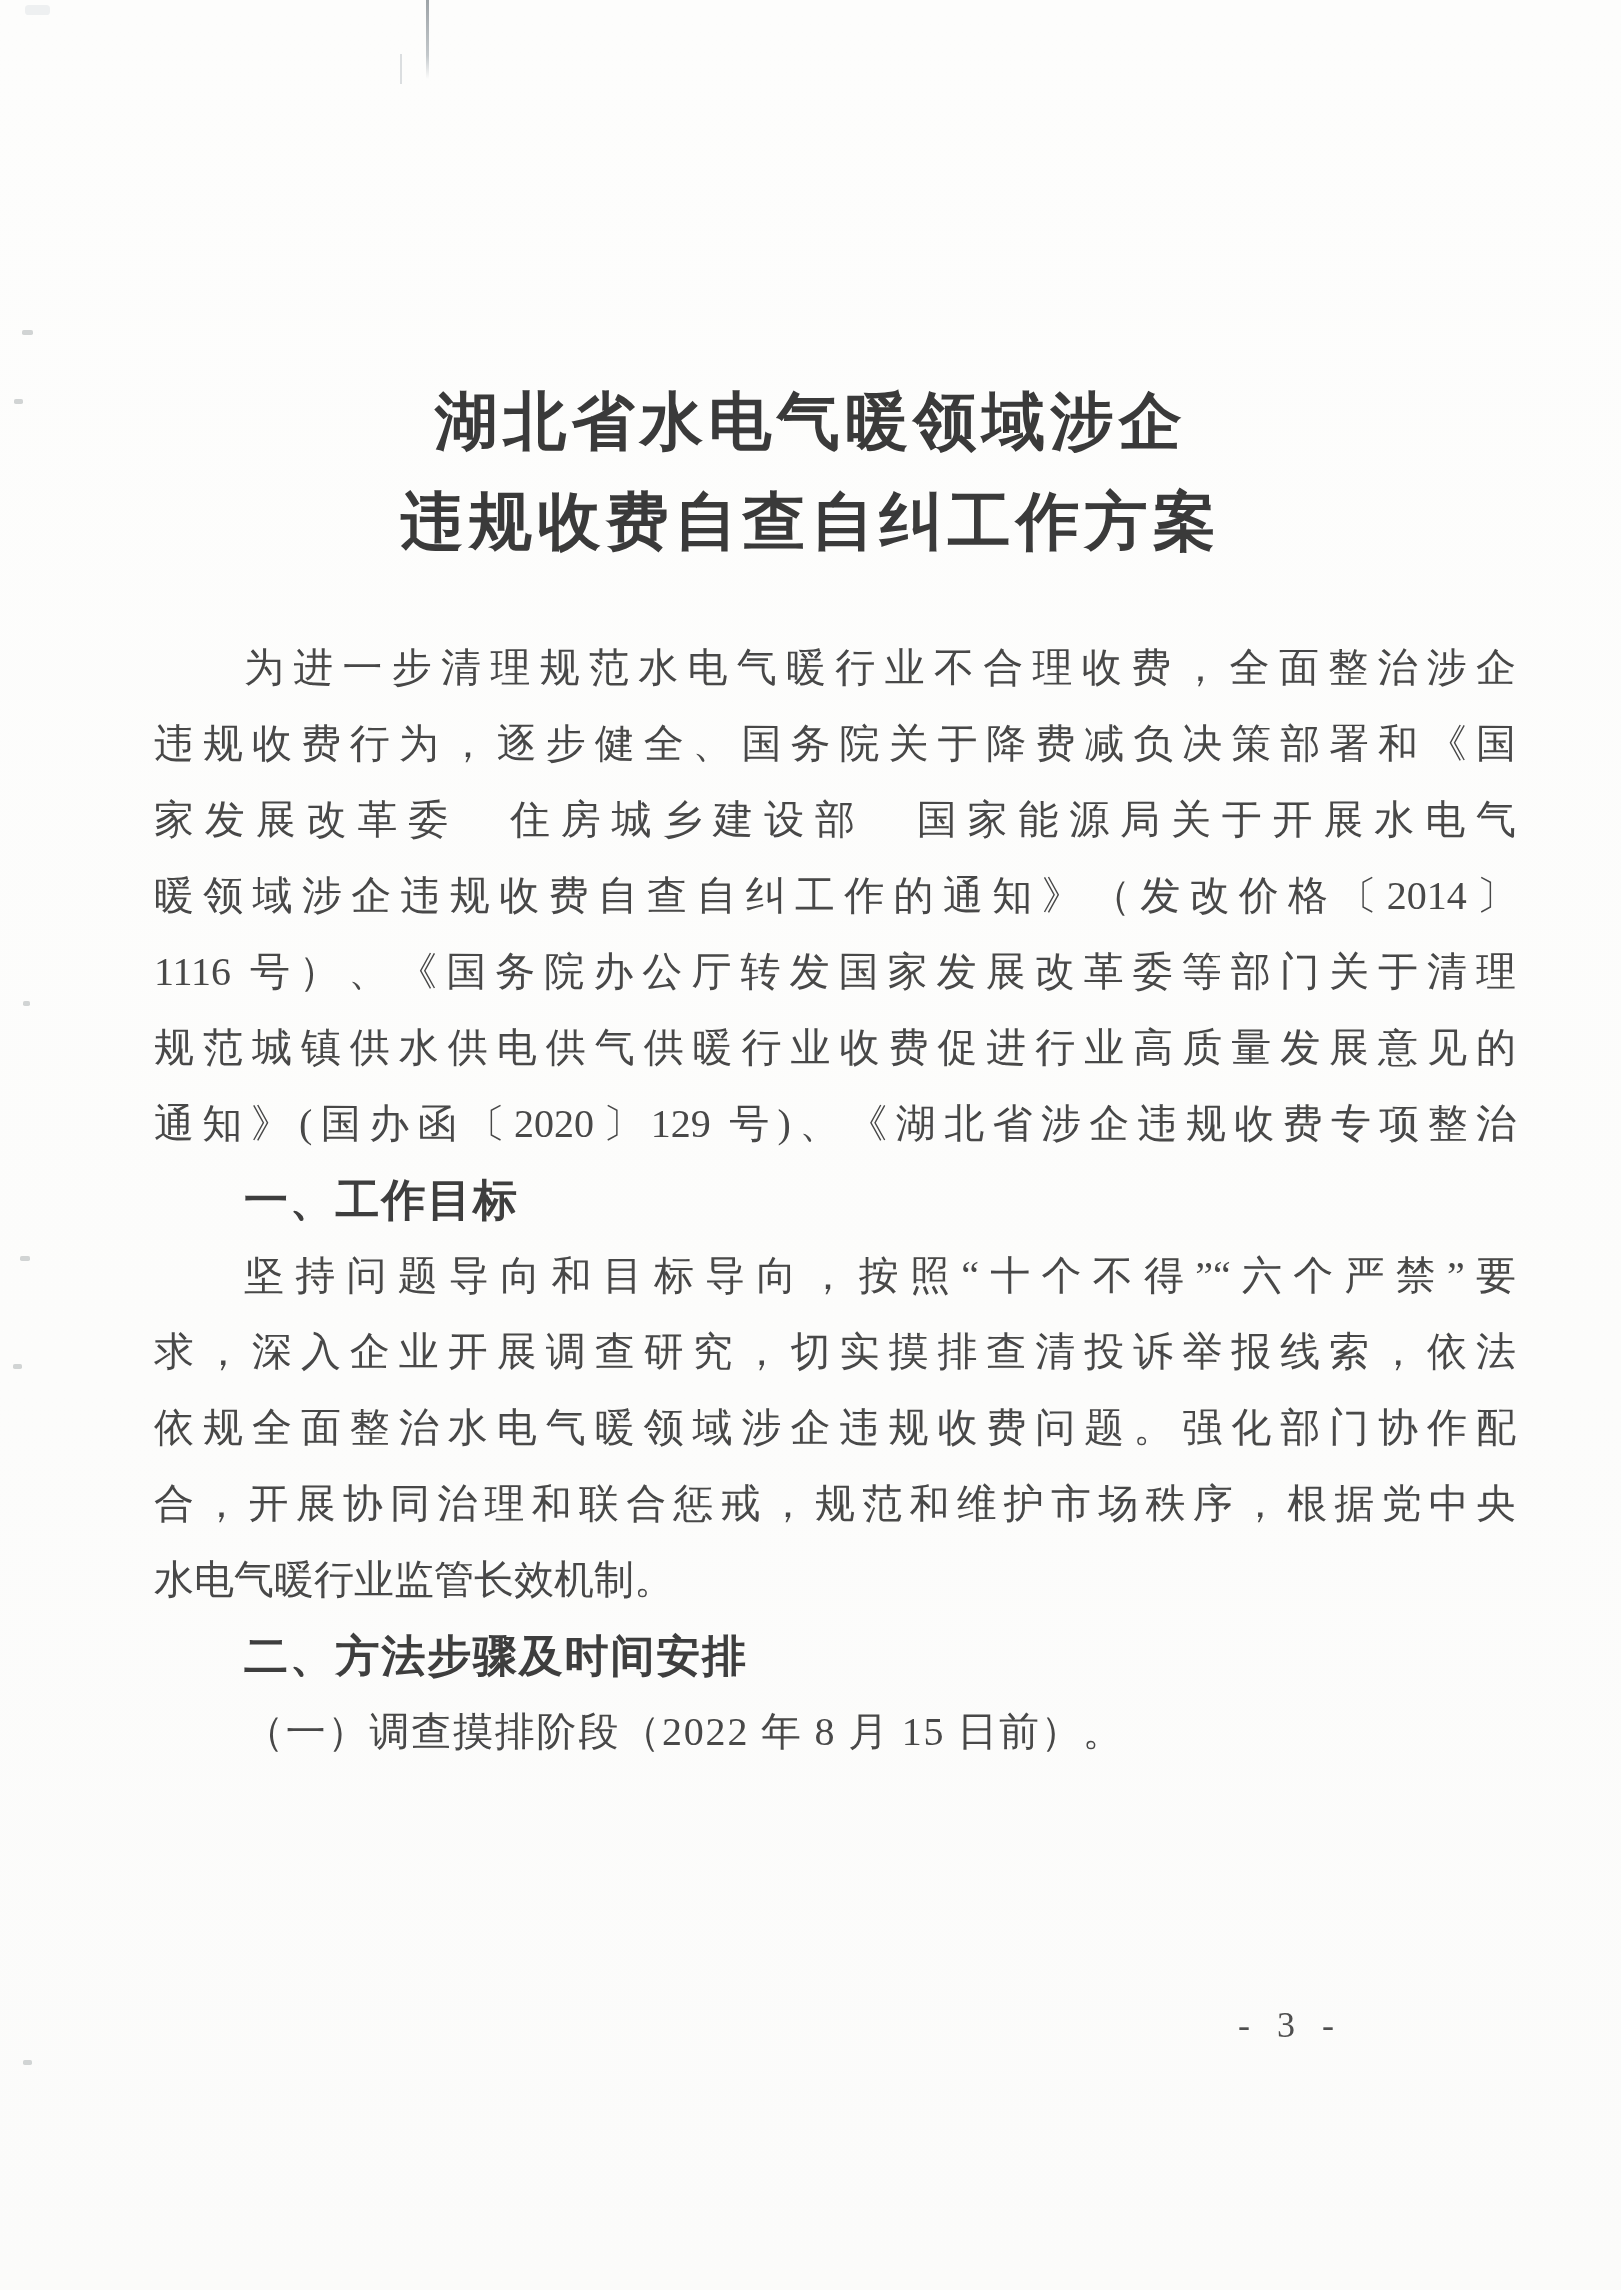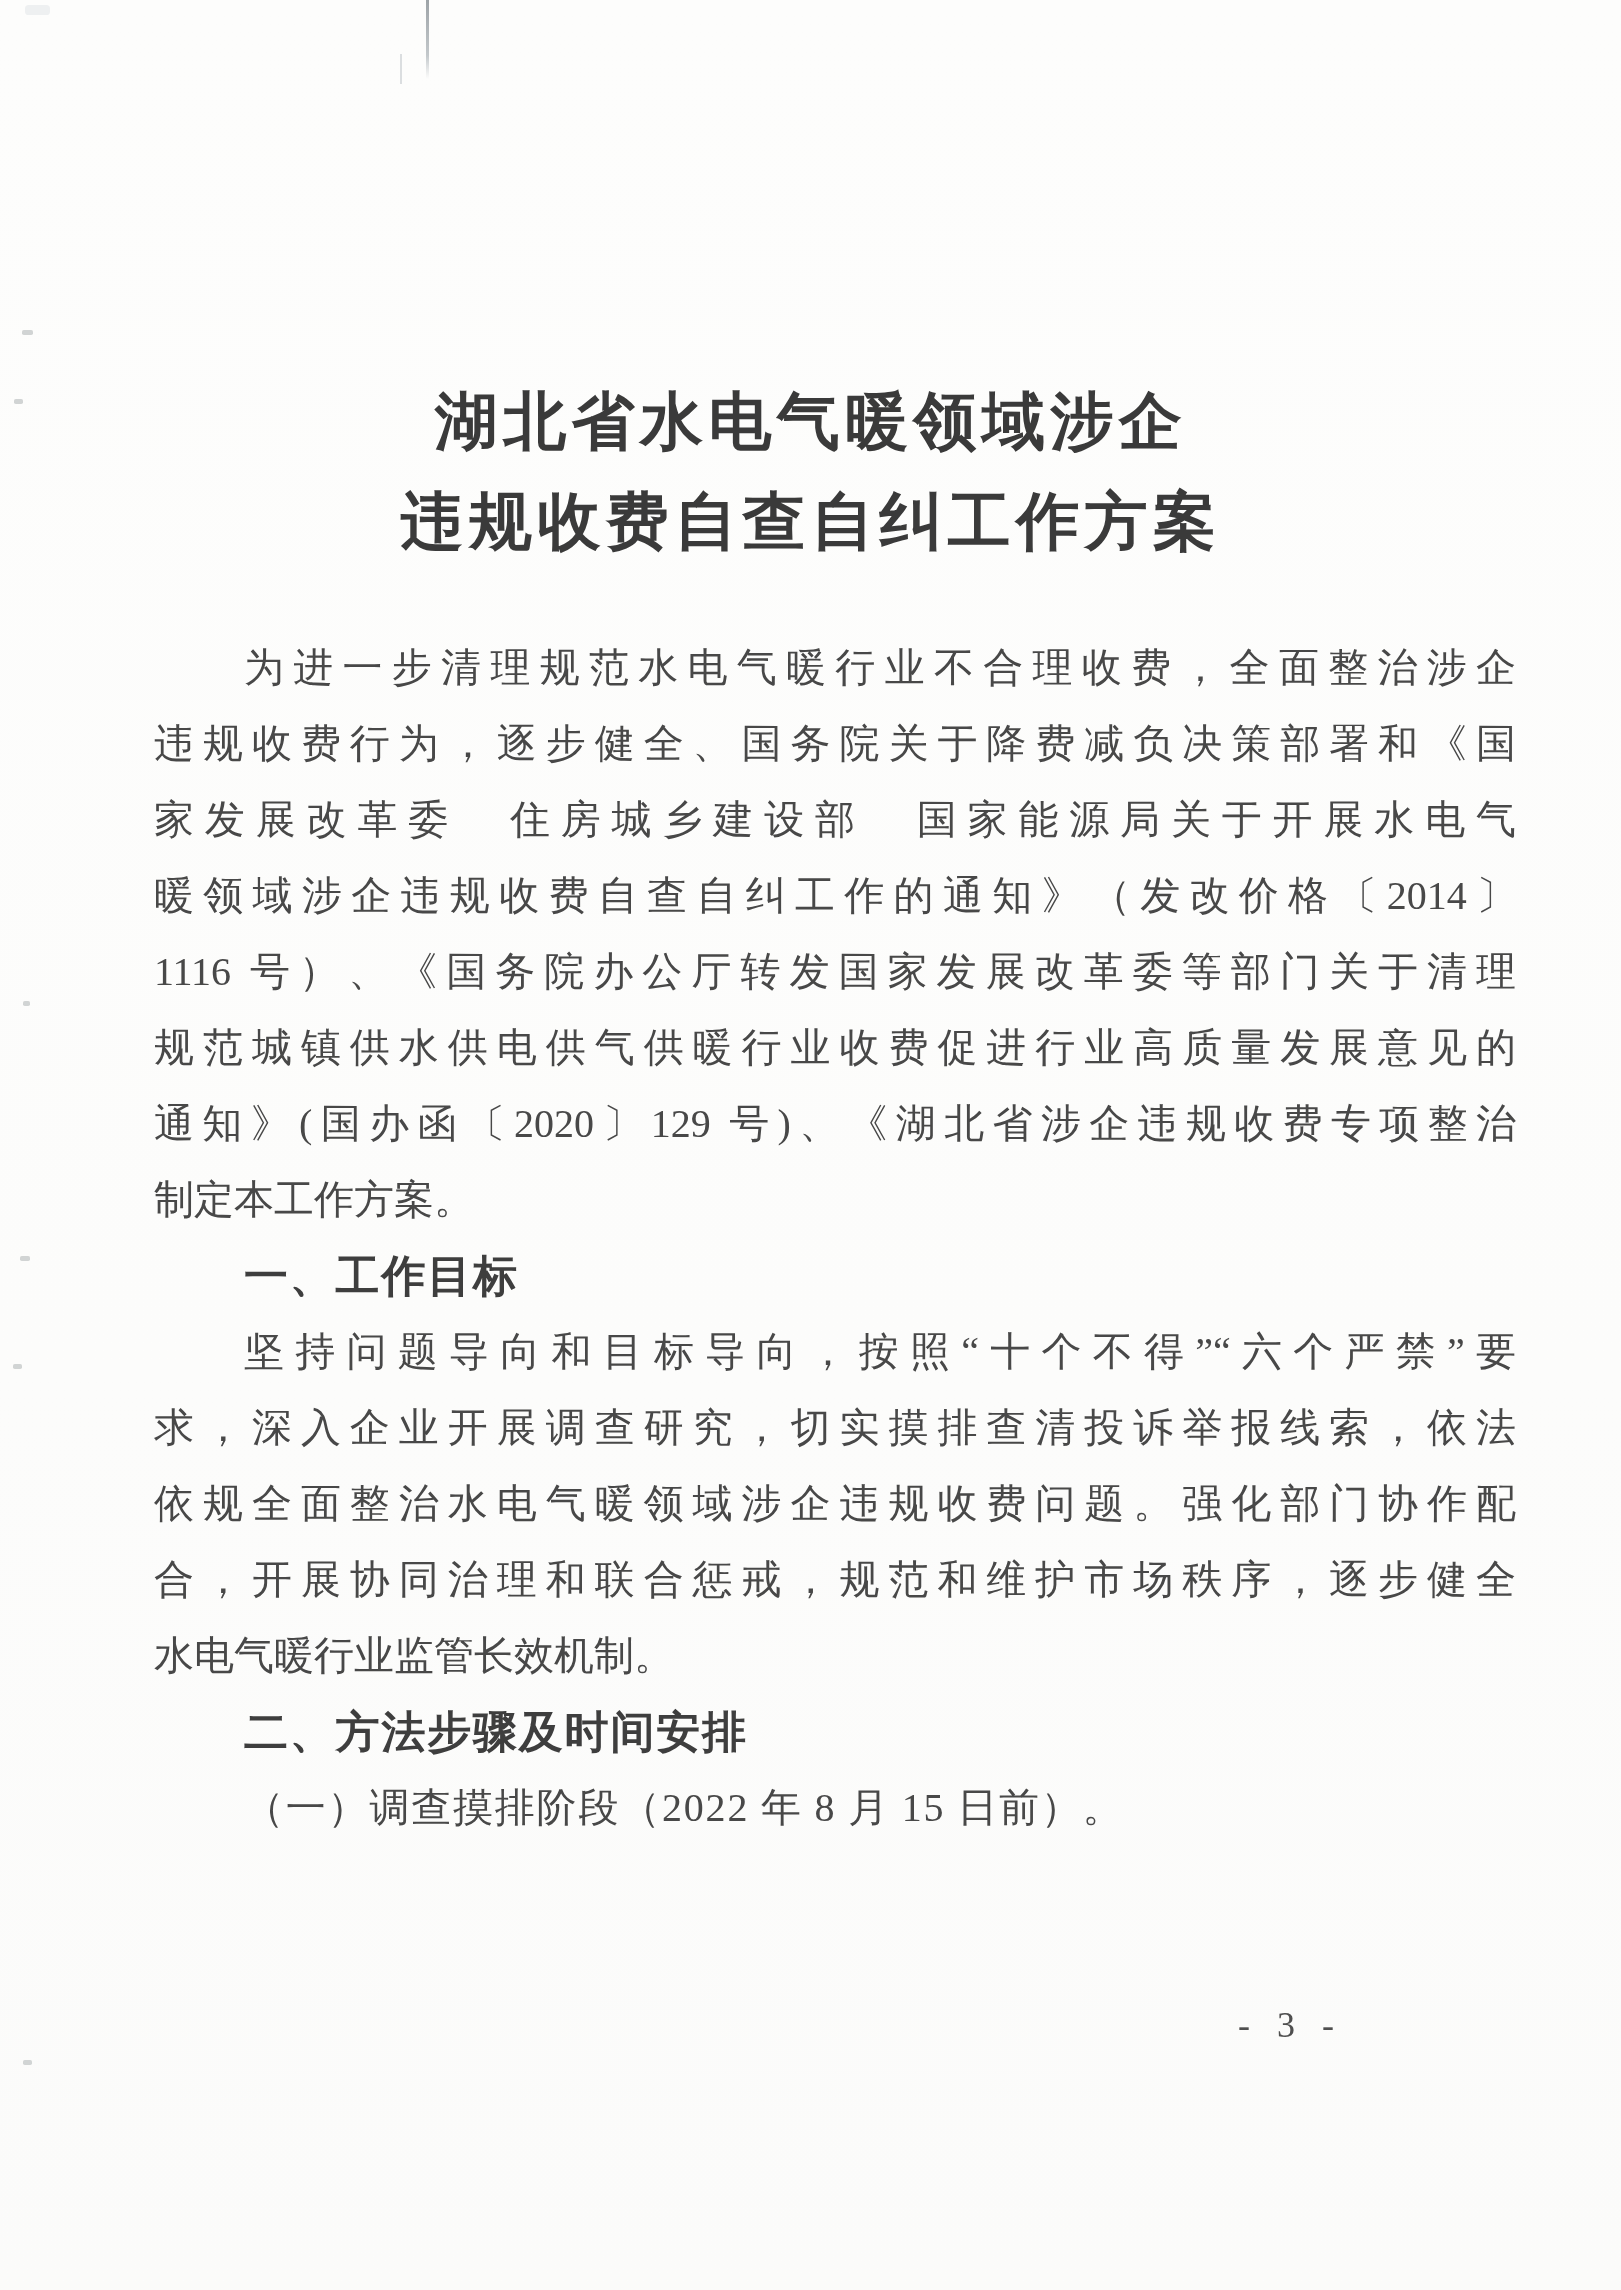--- a/index.html
+++ b/index.html
@@ -109,28 +109,27 @@
 
   <div class="content">
 
     <div class="line j indent">为进一步清理规范水电气暖行业不合理收费，全面整治涉企</div>
     <div class="line j">违规收费行为，逐步健全、国务院关于降费减负决策部署和《国</div>
     <div class="line j">家发展改革委　住房城乡建设部　国家能源局关于开展水电气</div>
     <div class="line j">暖领域涉企违规收费自查自纠工作的通知》（发改价格〔2014〕</div>
     <div class="line j">1116 号）、《国务院办公厅转发国家发展改革委等部门关于清理</div>
     <div class="line j">规范城镇供水供电供气供暖行业收费促进行业高质量发展意见的</div>
     <div class="line j">通知》(国办函〔2020〕129 号)、《湖北省涉企违规收费专项整治</div>
-    <div class="line s">制定本工作方案。</div>
 
     <div class="line s indent heading">一、工作目标</div>
 
     <div class="line j indent">坚持问题导向和目标导向，按照“十个不得”“六个严禁”要</div>
     <div class="line j">求，深入企业开展调查研究，切实摸排查清投诉举报线索，依法</div>
     <div class="line j">依规全面整治水电气暖领域涉企违规收费问题。强化部门协作配</div>
-    <div class="line j">合，开展协同治理和联合惩戒，规范和维护市场秩序，逐步健全</div>
+    <div class="line j">合，开展协同治理和联合惩戒，规范和维护市场秩序，根据党中央</div>
     <div class="line s">水电气暖行业监管长效机制。</div>
 
     <div class="line s indent heading">二、方法步骤及时间安排</div>
 
     <div class="line s indent stage">（一）调查摸排阶段（2022 年 8 月 15 日前）。</div>
 
   </div>
 
   <div class="pagenum">- 3 -</div>
 

